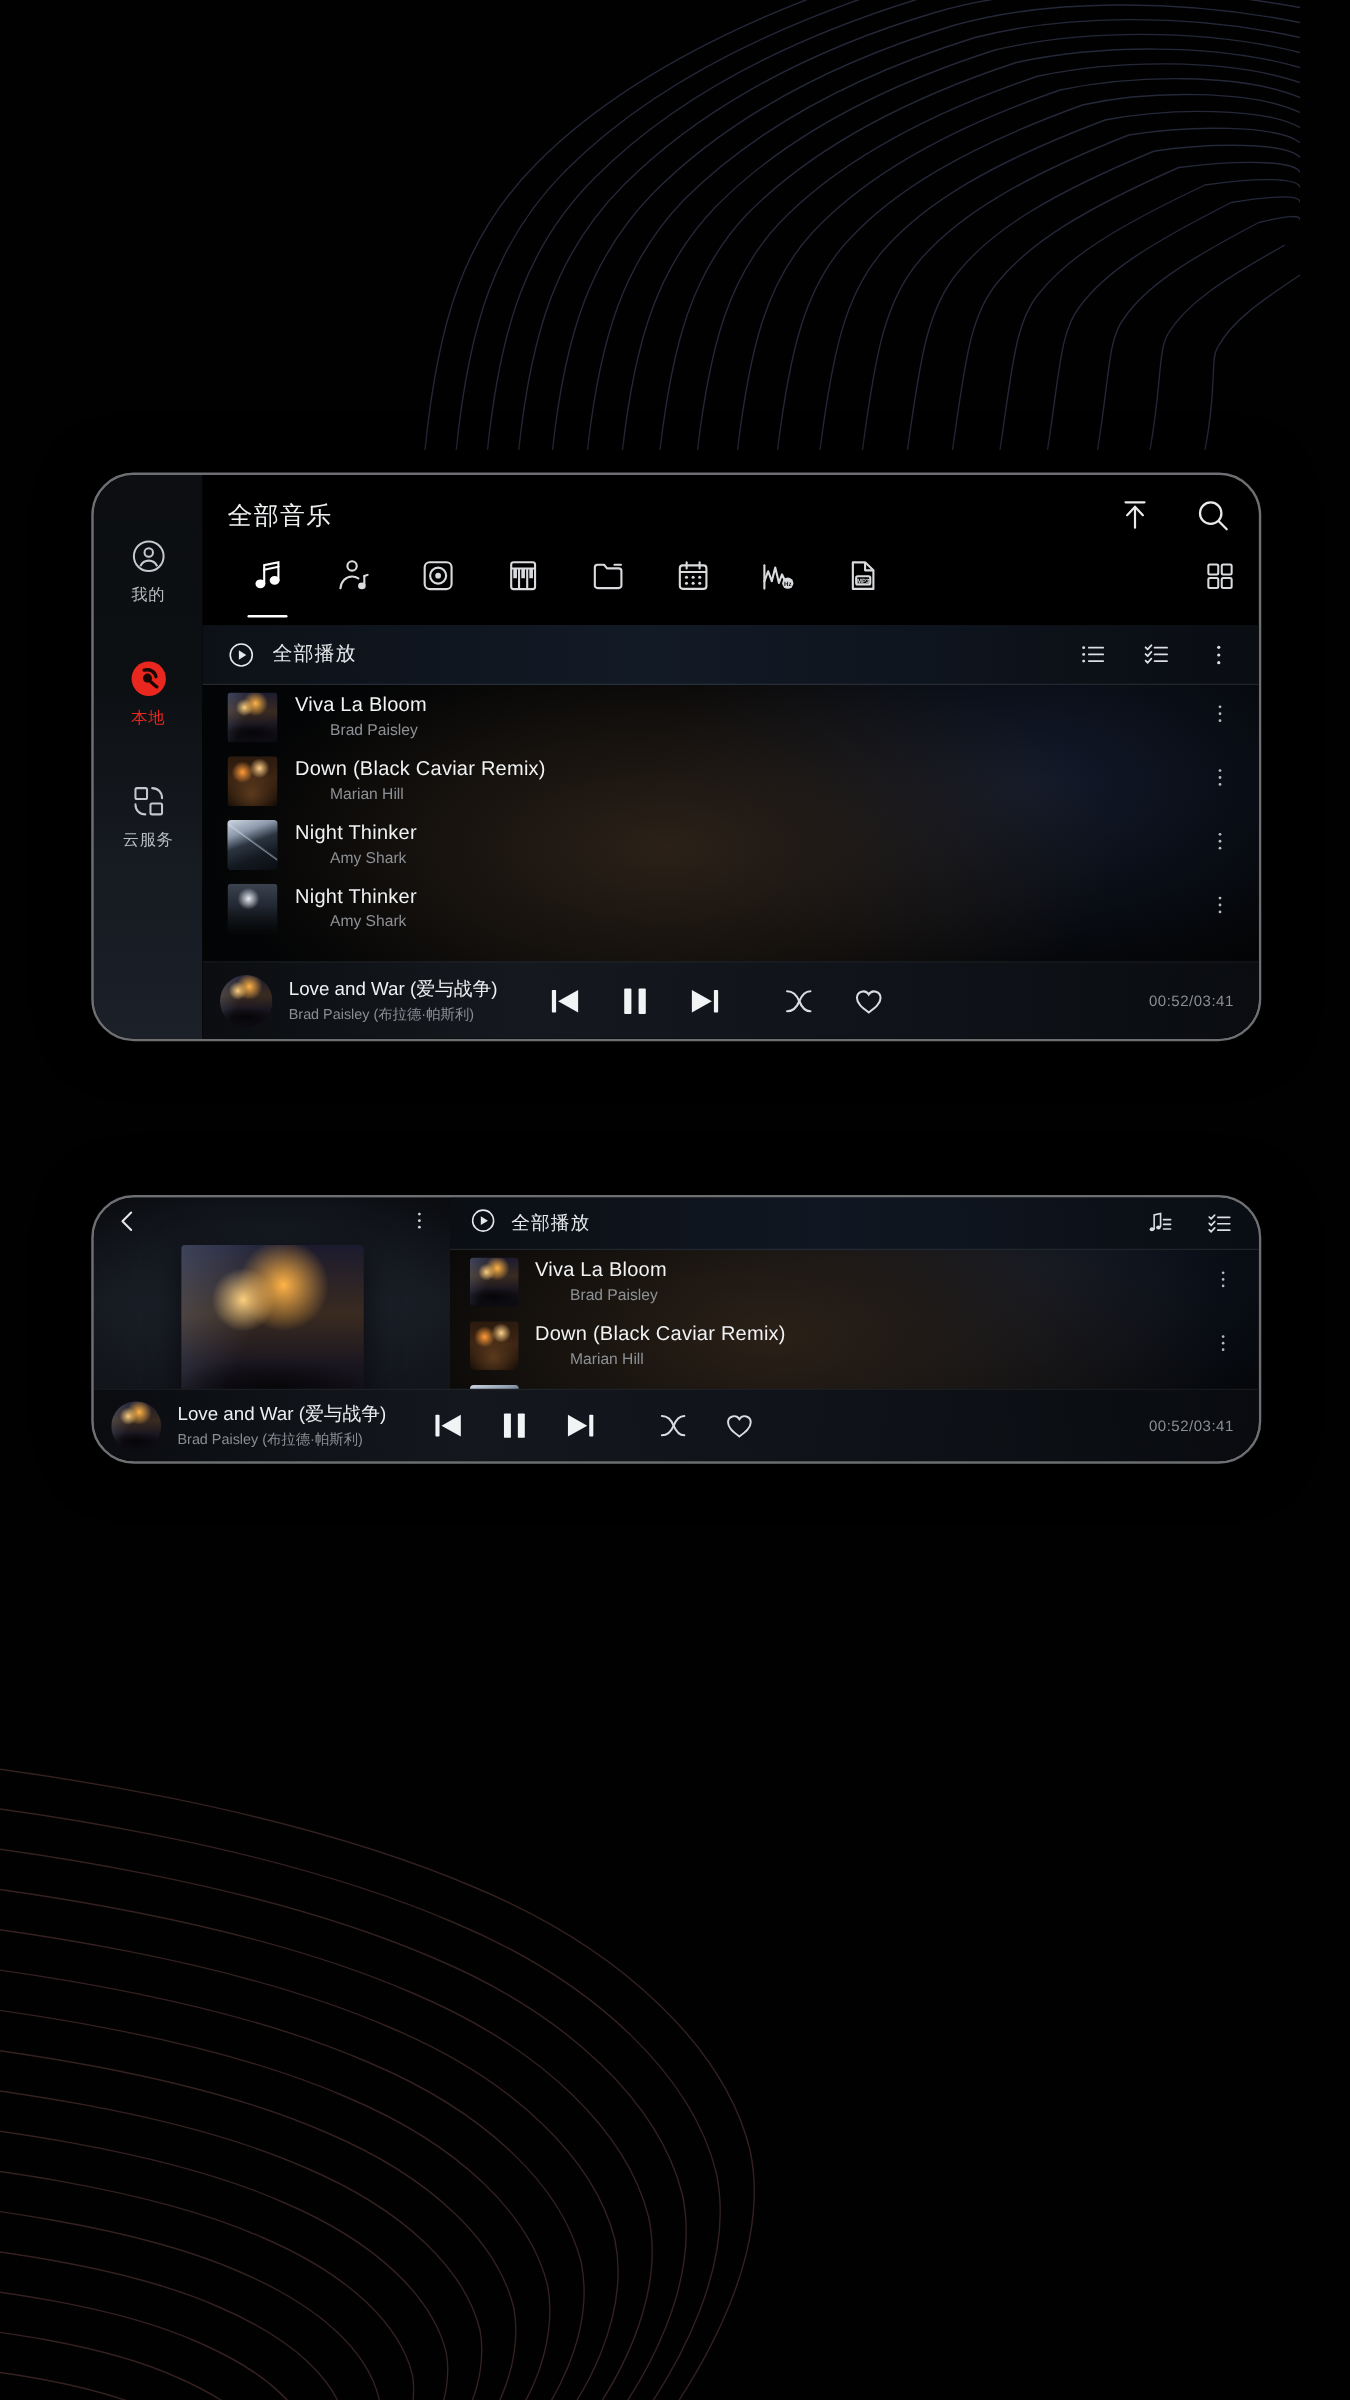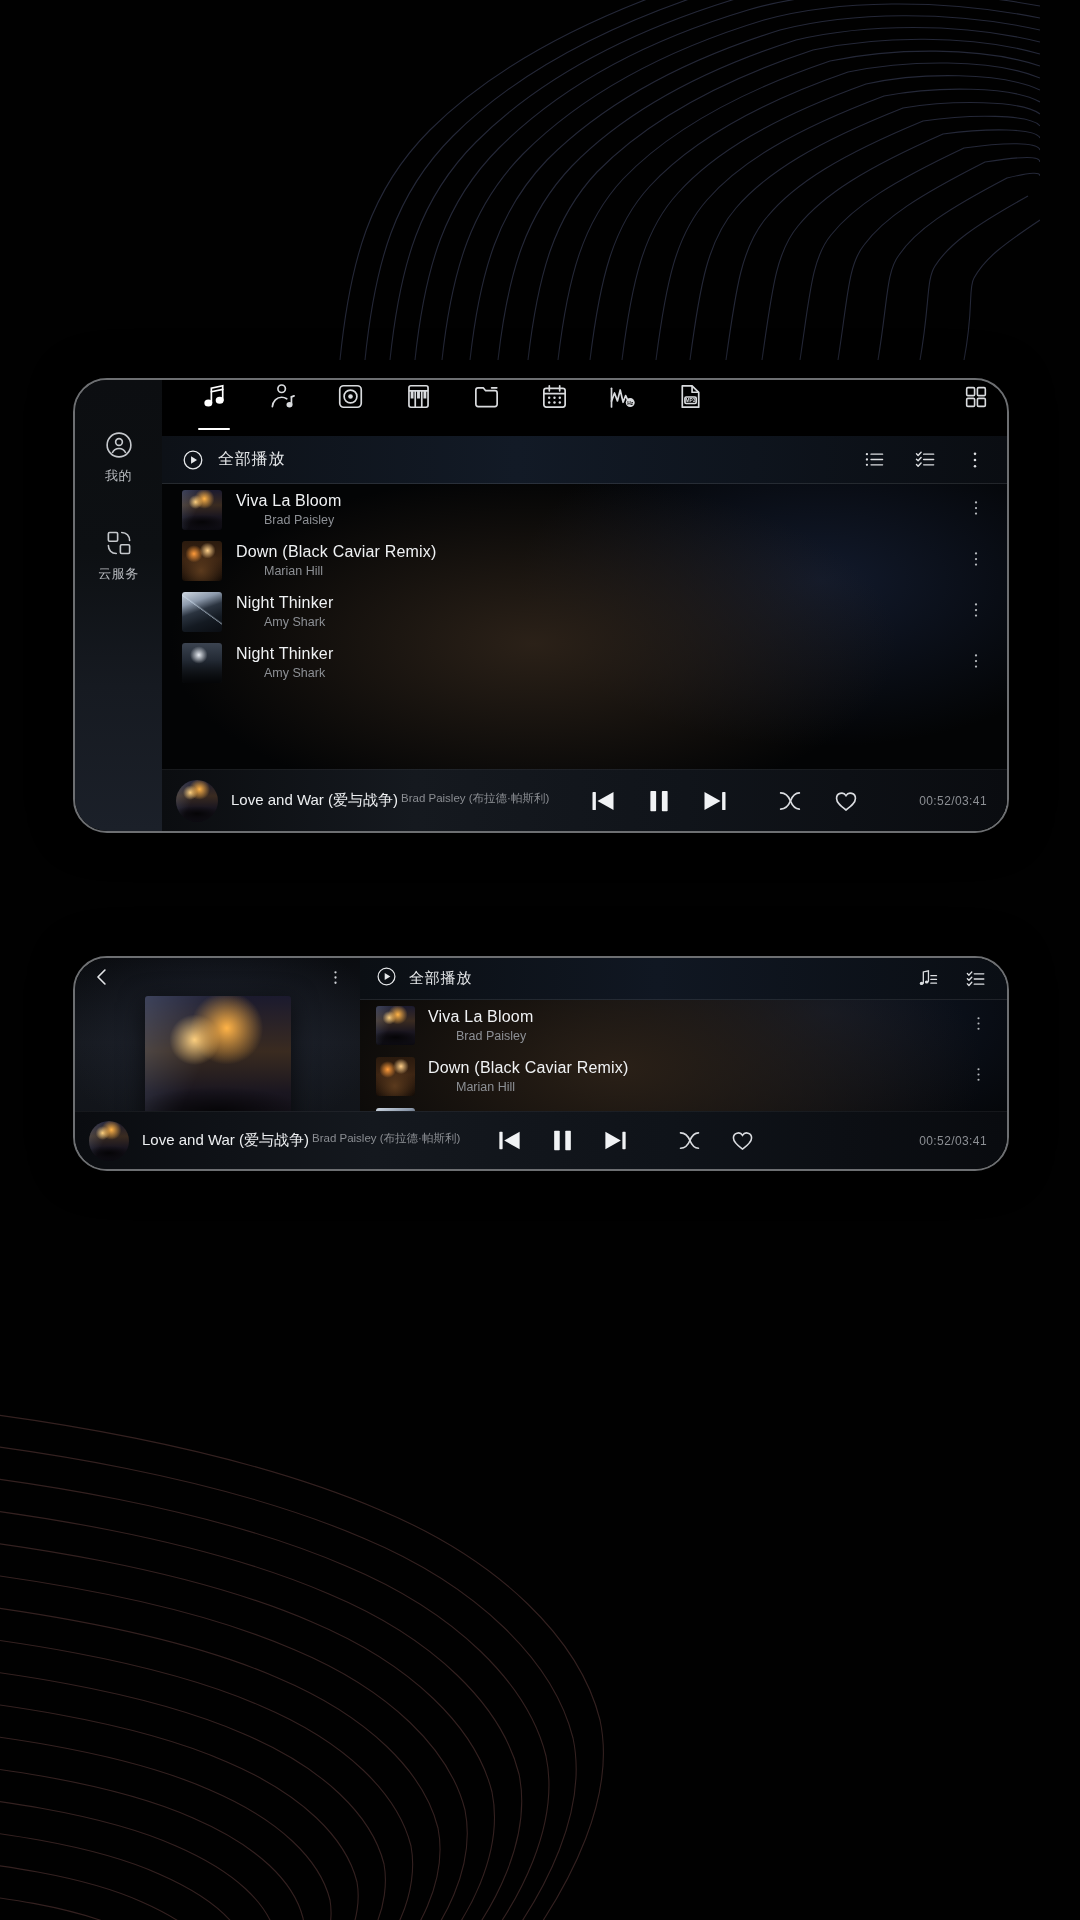--- a/index.html
+++ b/index.html
@@ -85,21 +85,21 @@
 
   
   .player {
     position:absolute; left:87px; right:0; bottom:0; height:62px;
     display:flex; align-items:center; padding:0 20px 0 14px; gap:13px;
     background:linear-gradient(90deg,#0b0d10 0%,#15191f 30%,#10141a 62%,#0a0c10 100%);
     border-top:1px solid rgba(255,255,255,.05);
   }
   .player-art { width:42px; height:42px; flex:0 0 42px; border-radius:50%; overflow:hidden;
     position:relative; }
-  .player-meta { display:flex; flex-direction:row; gap:3px; min-width:0; }
+  .player-meta { display:flex; flex-direction:column; gap:3px; min-width:0; }
   .player-title { font-size:15px; color:#edeff1; white-space:nowrap; }
   .player-sub { font-size:11.5px; color:#8a8d92; white-space:nowrap; }
   .player-controls { margin-left:26px; display:flex; align-items:center; gap:26px; }
   .player-controls svg { display:block; cursor:pointer; }
   .player-extra { margin-left:34px; display:flex; align-items:center; gap:30px; }
   .player-extra svg { display:block; cursor:pointer; }
   .player-time { margin-left:auto; font-size:12px; color:#8c8f94; letter-spacing:.4px;text-align:center; }
 
   
   #device2 { left:73px; top:956px; width:936px; height:215px; }
@@ -233,36 +233,65 @@
           <span>
             <svg width="30" height="30" viewBox="0 0 24 24" fill="none" stroke="#c5c8cc" stroke-width="1.3">
               <circle cx="12" cy="12" r="9.5"></circle>
                 <circle cx="12" cy="9.6" r="2.7"></circle>
               <path d="M6.6 18.4c1.1-2.4 3.1-3.6 5.4-3.6s4.3 1.2 5.4 3.6"></path>
             </svg>
           </span>
           <span class="side-label">我的</span>
         </div>
 
+        <div class="side-item active">
+          <span>
+            <svg width="30" height="30" viewBox="0 0 24 24">
+              <circle cx="12" cy="12" r="11" fill="#e8271f"></circle>
+              <path d="M9 6.5c3.8-1 7 1 7.6 4.2" stroke="#1a0604" stroke-width="2.1" fill="none" stroke-linecap="round"></path>
+              <circle cx="11.2" cy="11.6" r="2.9" fill="#1a0604"></circle>
+              <path d="M13.3 13.9c1.6 1.5 2.8 2.6 3.9 3.3" stroke="#1a0604" stroke-width="2.1" fill="none" stroke-linecap="round"></path>
+            </svg>
+          </span>
+          <span class="side-label">本地</span>
+        </div>
 
 
         <div class="side-item">
           <span>
             <svg width="30" height="30" viewBox="0 0 24 24" fill="none" stroke="#c5c8cc" stroke-width="1.3">
               <rect x="3.5" y="3.6" width="7.4" height="7" rx="1"></rect>
               <rect x="13.1" y="13.4" width="7.4" height="7" rx="1"></rect>
               <path d="M14.2 3.6c3.8 0 6.3 2.8 6.3 6.4M9.8 20.4c-3.8 0-6.3-2.8-6.3-6.4" stroke-linecap="round"></path>
             </svg>
           </span>
           <span class="side-label">云服务</span>
         </div>
       </div>
 
       <div class="main">
 
+        <div class="topbar">
+          <div class="topbar-title">全部音乐</div>
+          <div class="topbar-actions">
+            <span>
+              <svg width="28" height="28" viewBox="0 0 24 24" fill="none" stroke="#e7e9eb" stroke-width="1.5" stroke-linecap="round">
+                <path d="M5.5 3.3h13"></path>
+                  <path d="M12 6.5v14.2"></path>
+                  <path d="M6.6 12.1 12 6.4l5.4 5.7"></path>
+              </svg>
+            </span>
+            <span>
+              <svg width="29" height="29" viewBox="0 0 24 24" fill="none" stroke="#e7e9eb" stroke-width="1.5" stroke-linecap="round">
+                <circle cx="10.4" cy="10.4" r="7.1"></circle>
+                  <path d="M15.6 15.6 21 21"></path>
+              </svg>
+            </span>
+          </div>
+        </div>
 
         <div class="tabs">
 
           <div class="tab active">
             <span>
               <svg width="29" height="29" viewBox="0 0 24 24" fill="none" stroke="#fff" stroke-width="1.4">
                 <path d="M9.4 17.2V5.1l9.4-2v12" stroke-linecap="round"></path>
                 <path d="M9.4 8.1l9.4-2" stroke-linecap="round"></path>
                 <ellipse cx="6.9" cy="17.4" rx="2.6" ry="2.2" fill="#fff"></ellipse>
                 <ellipse cx="16.3" cy="15.1" rx="2.6" ry="2.2" fill="#fff"></ellipse>

